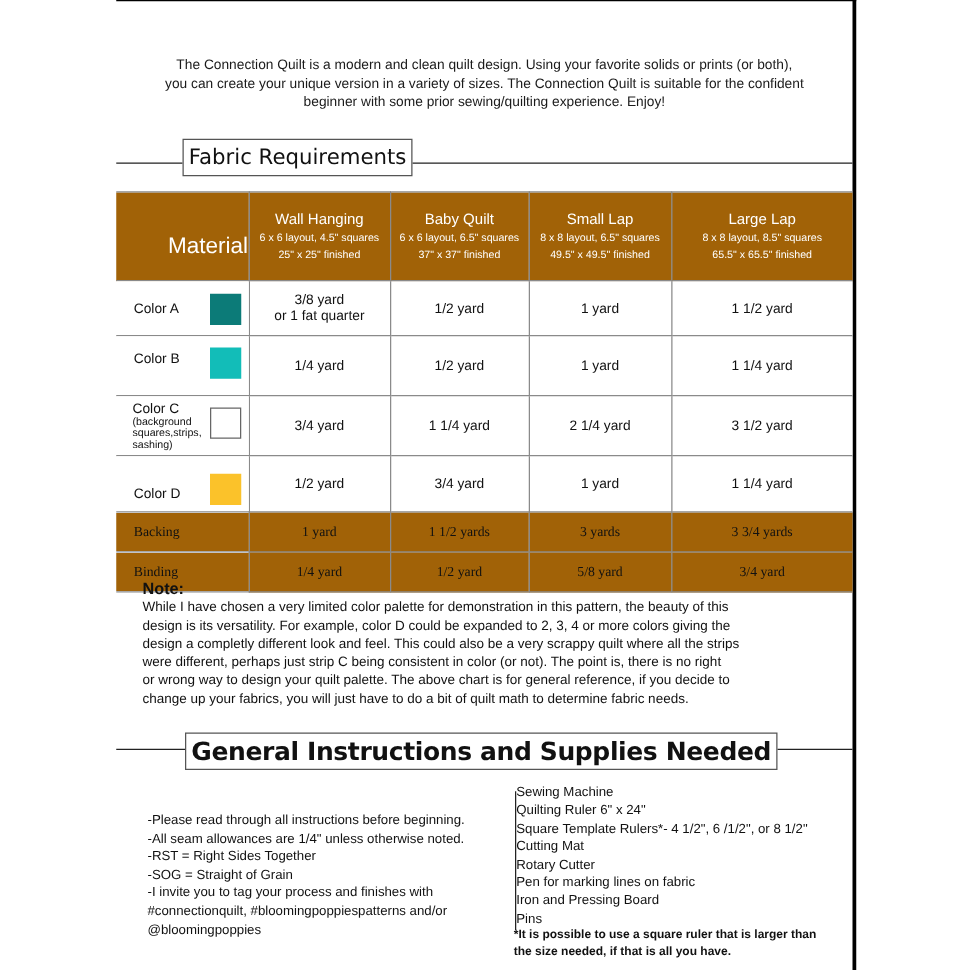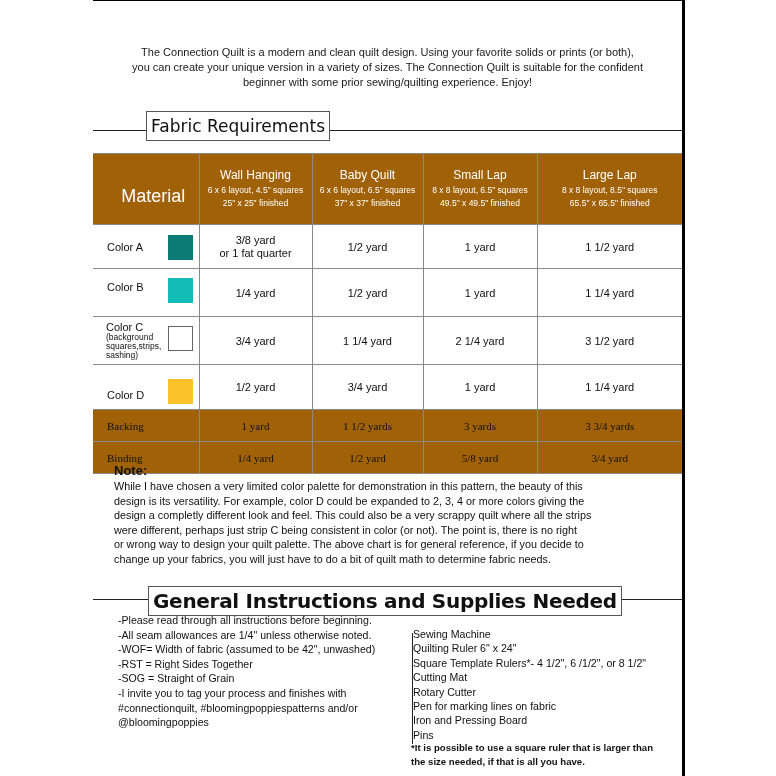--- a/index.html
+++ b/index.html
@@ -27,40 +27,40 @@
     .t2 { left: 55px; top: 585px; font-size: 20px; height: 28px; line-height: 28px; letter-spacing: -0.3px; font-weight: bold; }
 
     table.fab {
       position: absolute; left: 0; top: 152px; width: 589px; border-collapse: collapse;
       table-layout: fixed; font-size: 11px;
     }
     table.fab td, table.fab th { border: 1px solid #8a8a8a; padding: 0; text-align: center; vertical-align: middle; }
     table.fab tr > *:first-child { border-left: none; }
     table.fab tr > *:last-child { border-right: none; }
     .hdr th { background: #a16207; color: #fff; font-weight: normal; height: 56px; border-top: none; }
-    .hdr .mat { font-size: 18px; text-align: center; padding-left: 15px; padding-top: 14px; }
+    .hdr .mat { font-size: 18px; text-align: right; padding-left: 15px; padding-top: 14px; }
     .hdr .sz-name { font-size: 12px; display: block; margin-bottom: 2px; }
     .hdr .sz-sub { font-size: 8.5px; display: block; line-height: 13px; }
     .row-white td { background: #fff; color: #111; }
     .row-teal td { background: #a16207; color: #111; height: 31px; font-family: Liberation Serif, serif; }
     .mat-cell { text-align: left !important; padding-left: 14px !important; position: relative; }
     .swatch {
       position: absolute; right: 6px; width: 25px; height: 25px;
     }
     .mat-label { display: inline-block; }
     .mat-small { font-size: 8.5px; line-height: 9px; display: block; }
 
     .note {
       position: absolute; left: 21px; top: 462px; width: 560px; font-size: 10.8px; line-height: 14.6px;
       color: #111;
     }
     .note-title { font-weight: bold; font-size: 13px; display: block; line-height: 15px; margin-bottom: 1px; }
 
     .instr {
-      position: absolute; left: 25px; top: 612px; width: 290px; font-size: 10.6px; line-height: 14.6px; color: #111;
+      position: absolute; left: 25px; top: 648px; width: 290px; font-size: 10.6px; line-height: 14.6px; color: #111;
     }
     .supplies-rule {
       position: absolute; left: 319px; top: 632px; width: 1px; height: 111px; background: #222;
     }
     .supplies {
       position: absolute; left: 320px; top: 626px; width: 270px; font-size: 10.6px; line-height: 14.4px; color: #111;
     }
     .supplies div { white-space: nowrap; }
     .footnote {
       position: absolute; left: 318px; top: 740px; width: 270px; font-size: 9.6px; line-height: 14px;
@@ -187,21 +187,20 @@
     <div>or wrong way to design your quilt palette.  The above chart is for general reference, if you decide to</div>
     <div>change up your fabrics, you will just have to do a bit of quilt math to determine fabric needs.</div>
   </div>
 
   <div class="section-rule" style="top:598px;"></div>
   <div class="section-title t2">General Instructions and Supplies Needed</div>
 
   <div class="instr">
     <div>-Please read through all instructions before beginning.</div>
     <div>-All seam allowances are 1/4" unless otherwise noted.</div>
-    <div>-WOF= Width of fabric (assumed to be 42", unwashed)</div>
     <div>-RST = Right Sides Together</div>
     <div>-SOG = Straight of Grain</div>
     <div>-I invite you to tag your process and finishes with</div>
     <div>#connectionquilt,  #bloomingpoppiespatterns and/or</div>
     <div>@bloomingpoppies</div>
   </div>
 
   <div class="supplies-rule"></div>
   <div class="supplies">
     <div>Sewing Machine</div>

